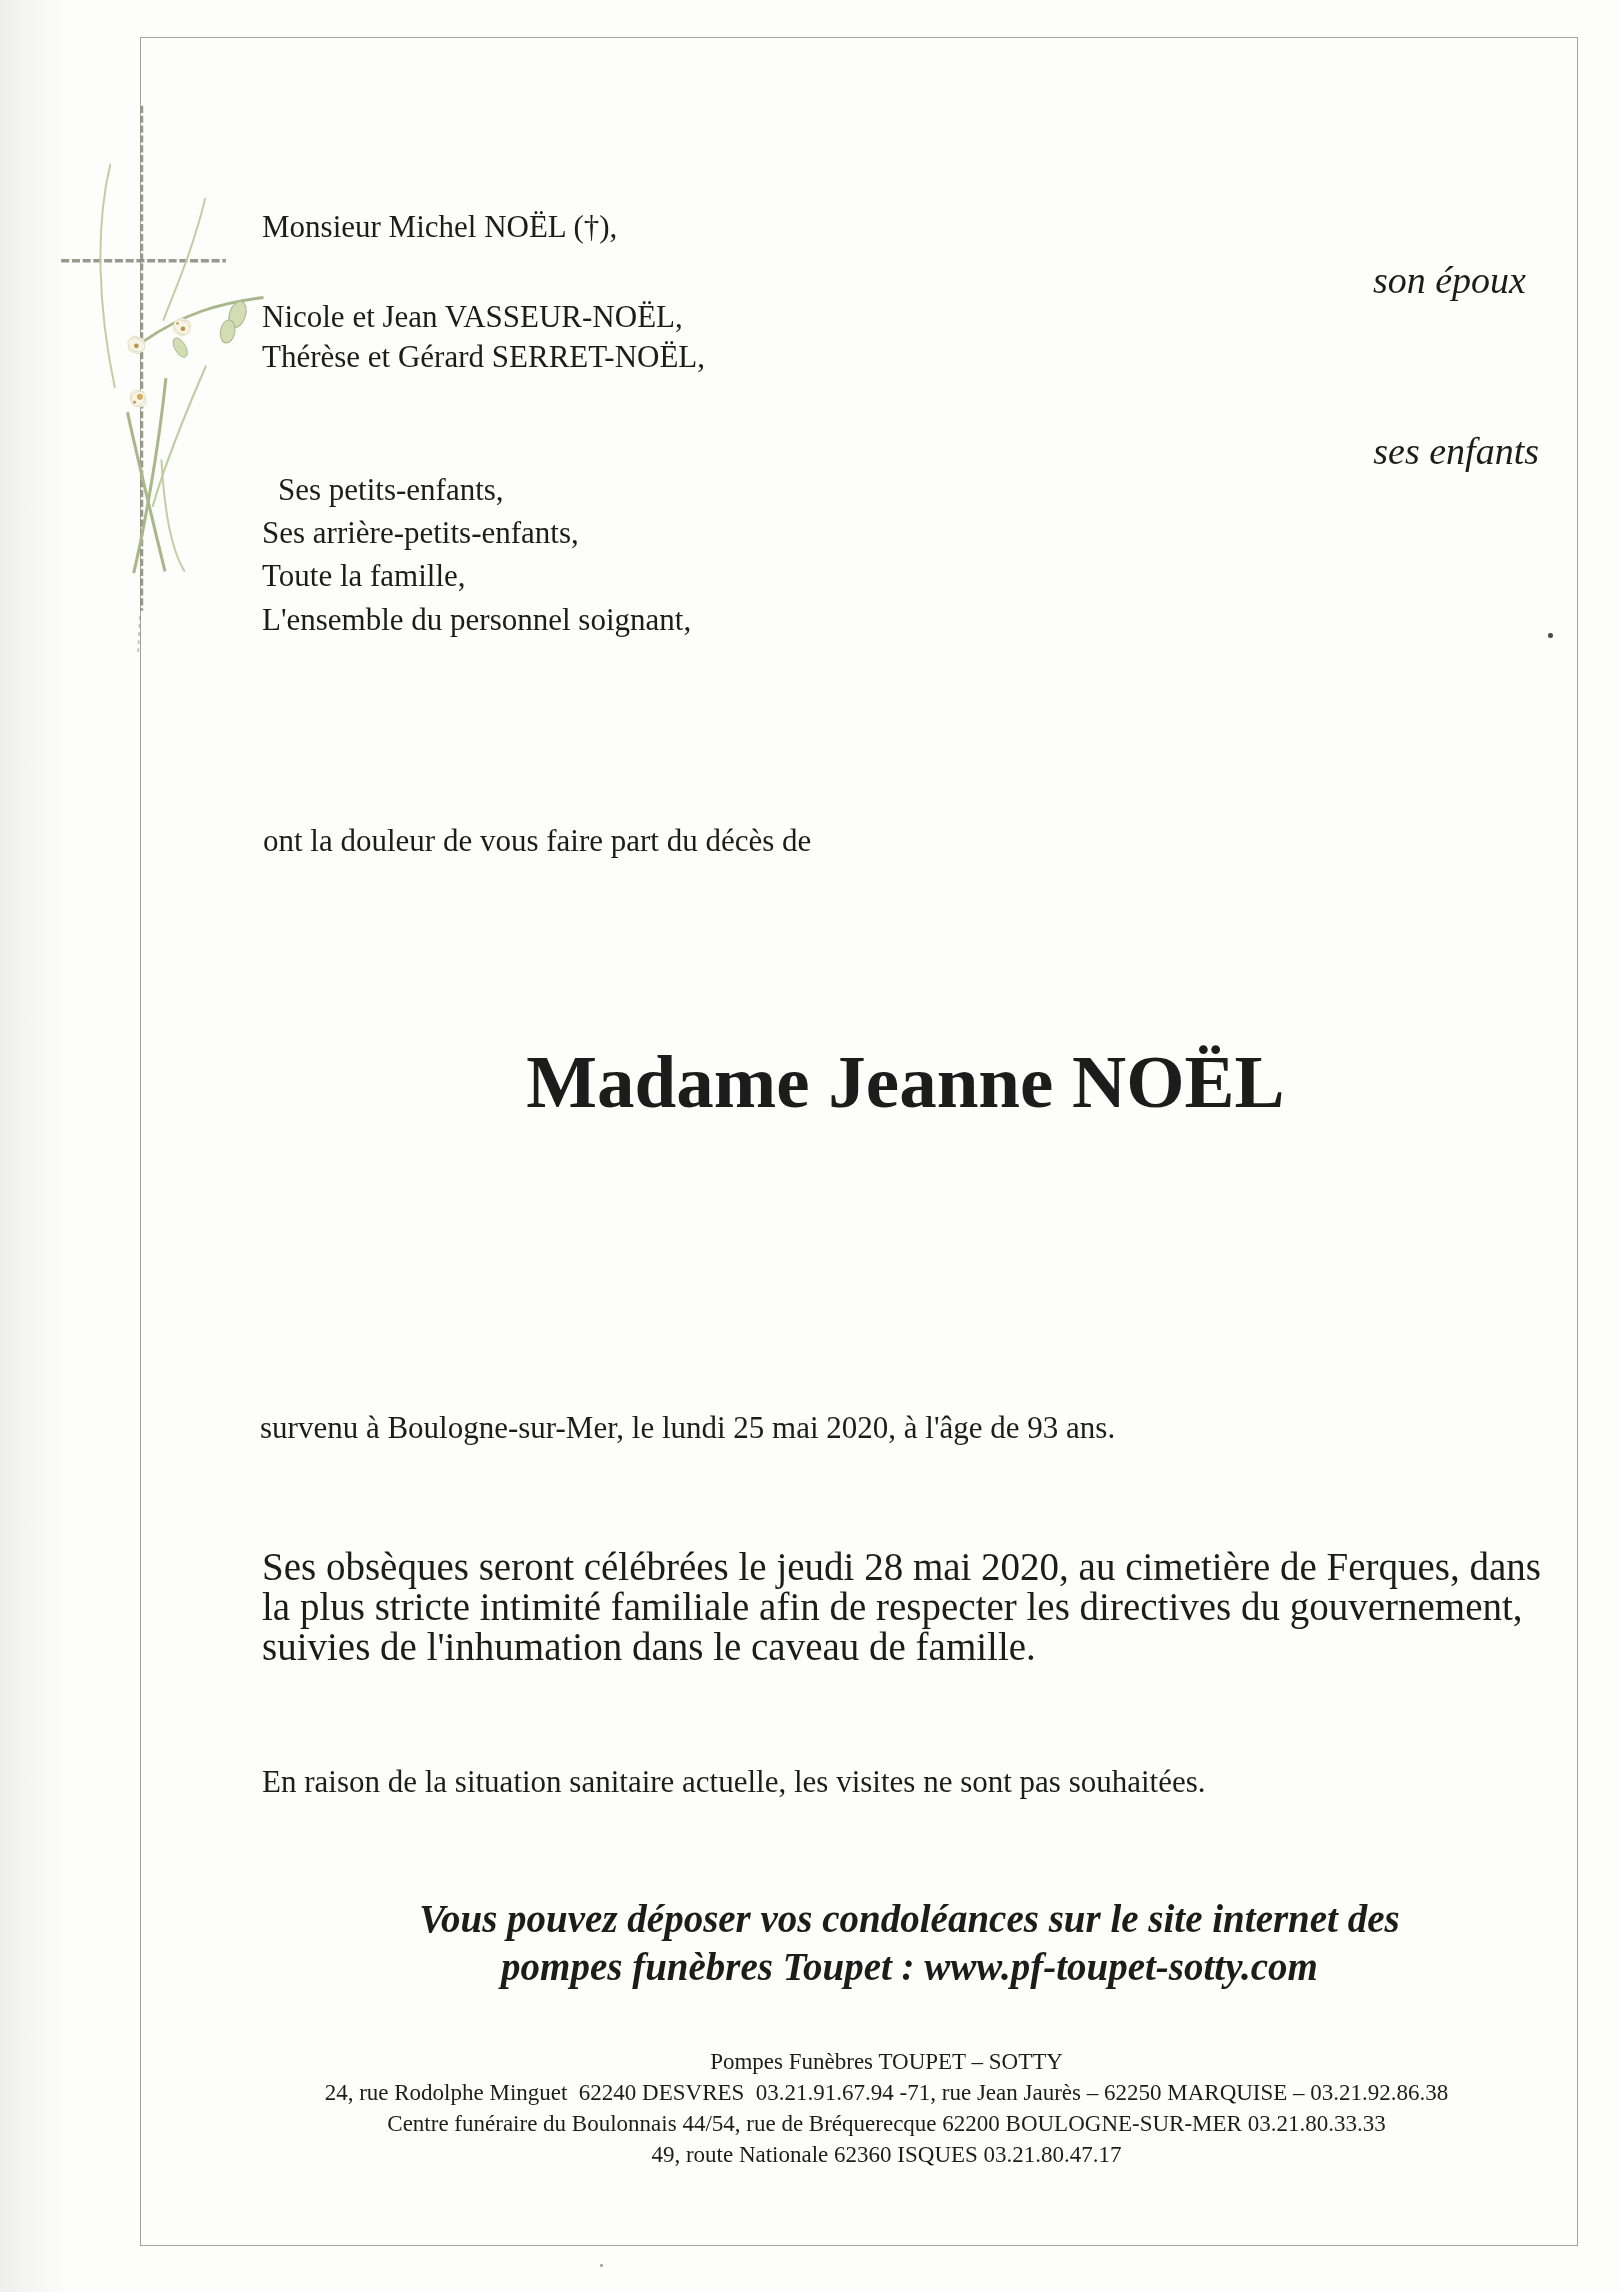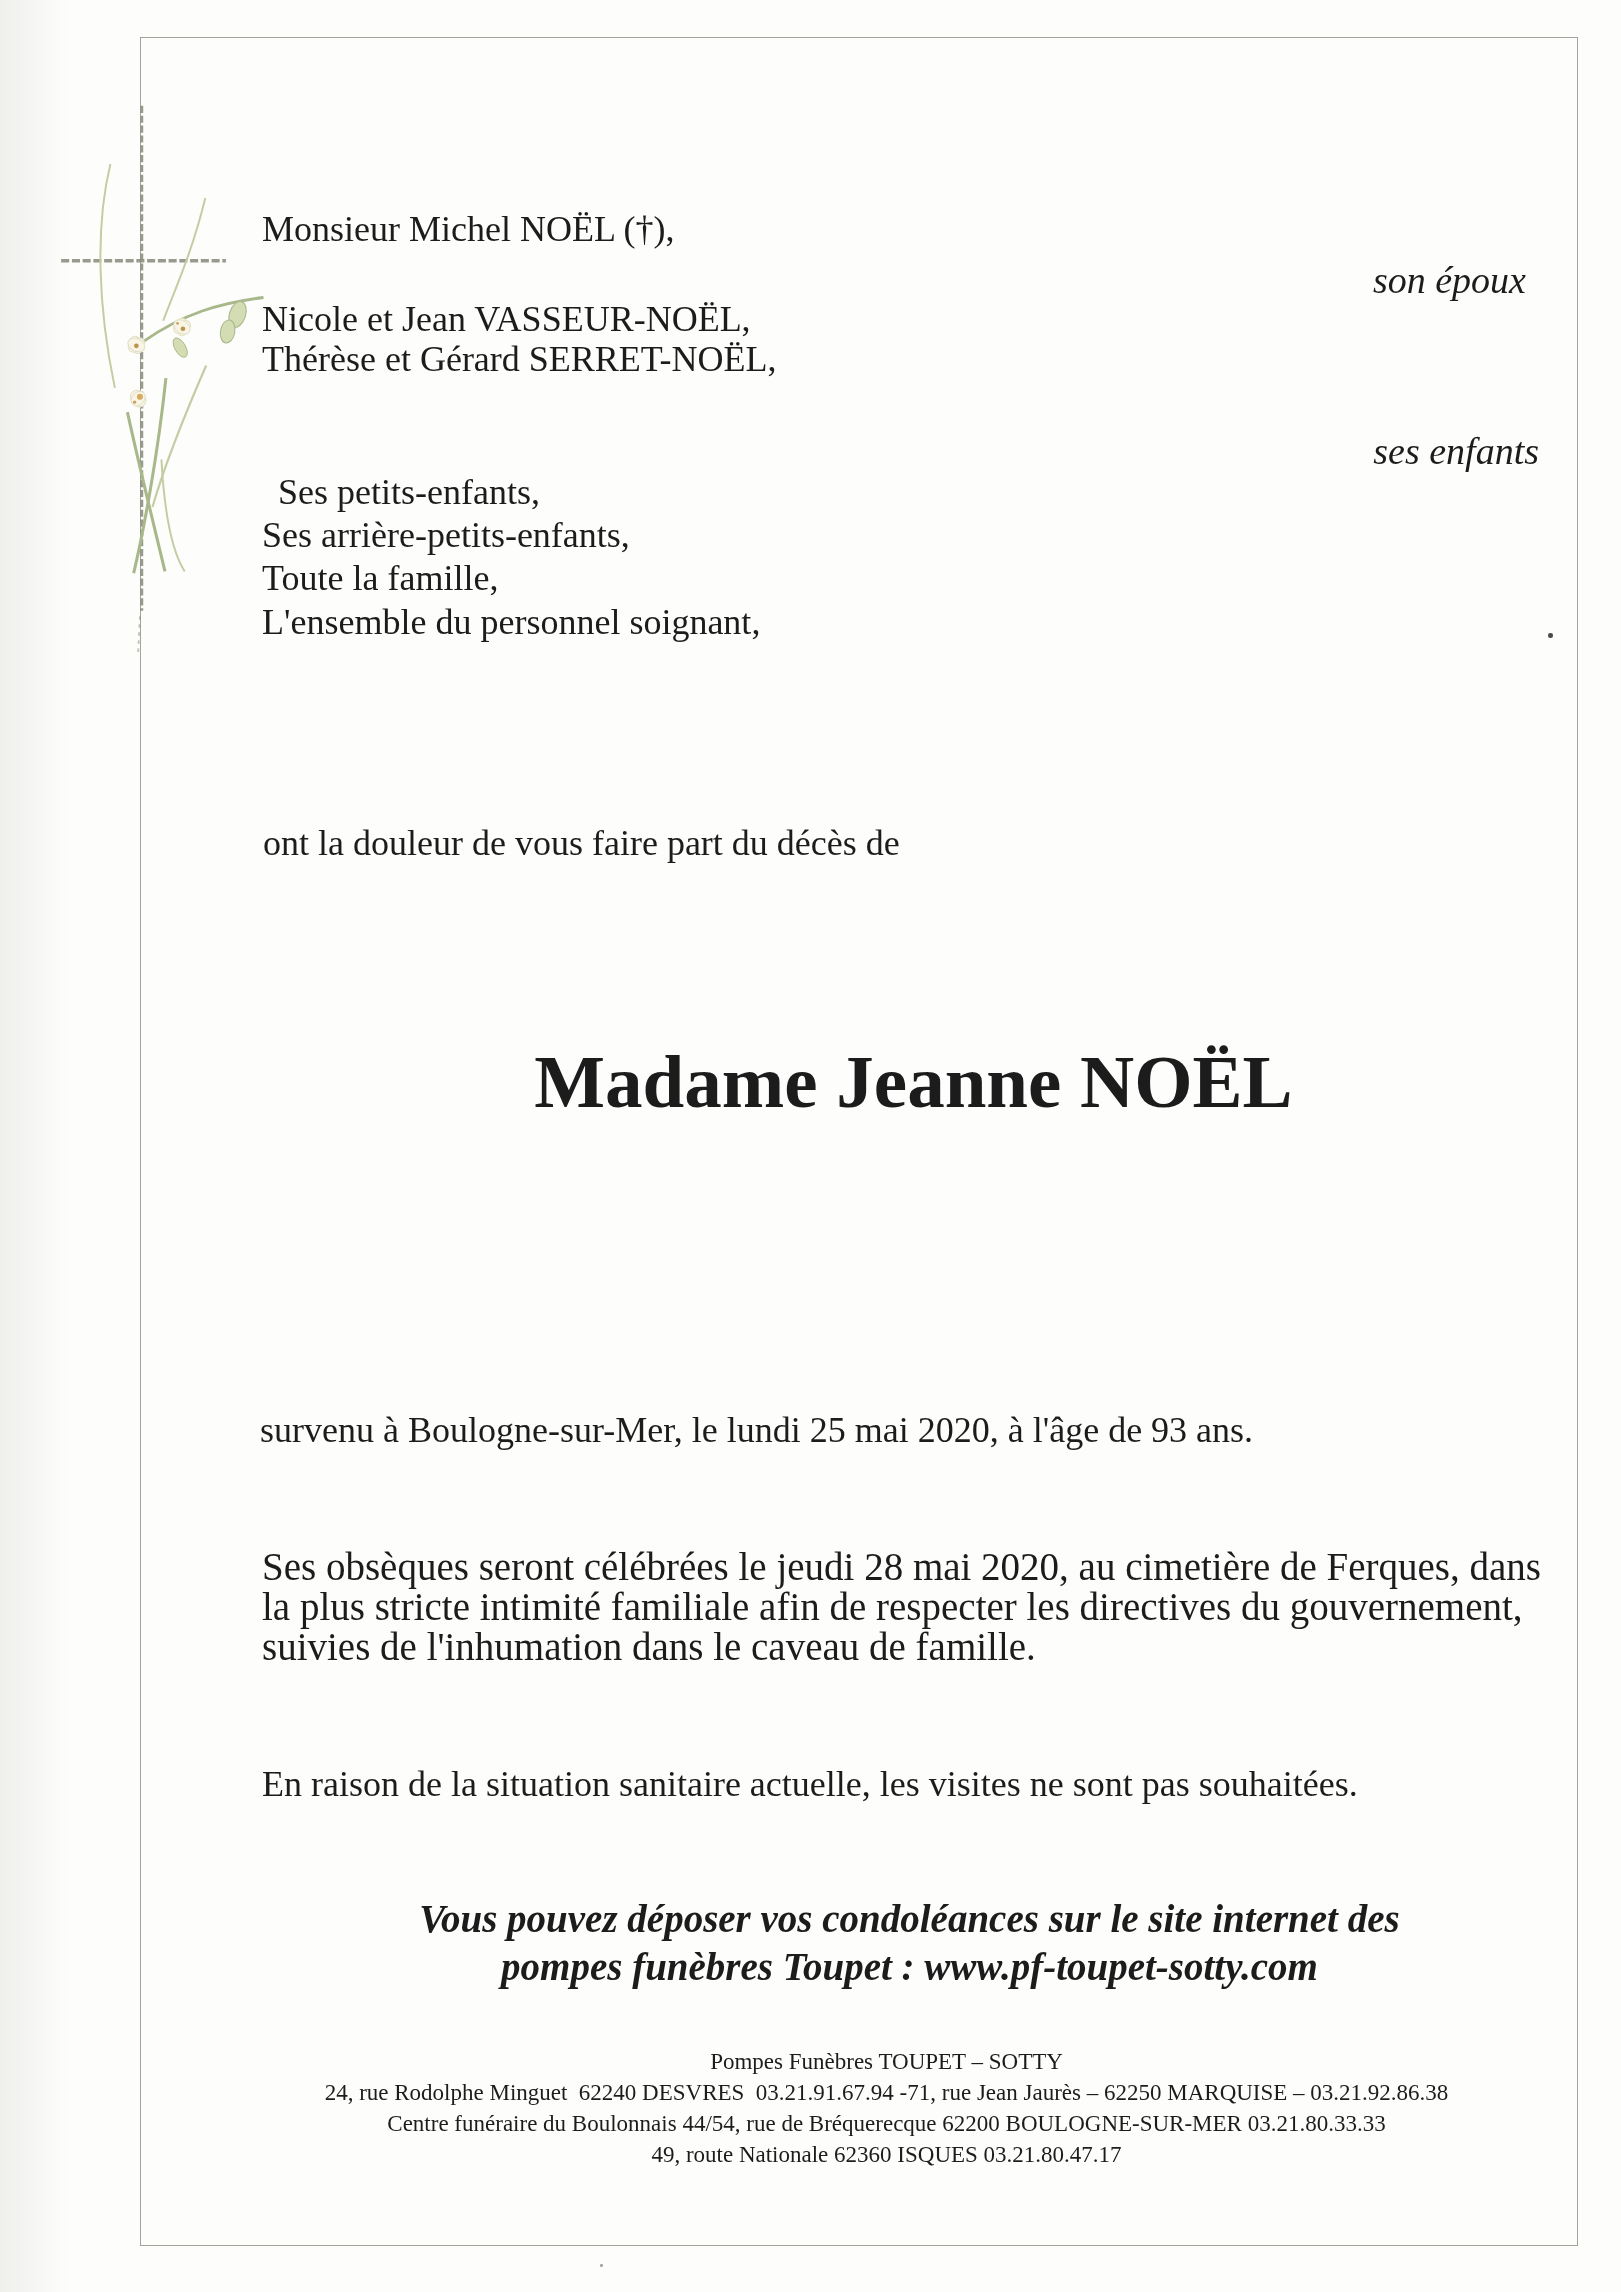--- a/index.html
+++ b/index.html
@@ -13,23 +13,23 @@
   }
   .edge-strip{
     position:absolute;left:0;top:0;bottom:0;width:70px;
     background:linear-gradient(to right, #efefec, rgba(253,253,252,0));
   }
   .page-border{
     position:absolute;left:140px;top:37px;width:1438px;height:2209px;
     border:1.4px solid var(--border,#a3a39b);
     box-sizing:border-box;
   }
-  .line{position:absolute;white-space:pre;font-size:36px;line-height:1;}
+  .line{position:absolute;white-space:pre;font-size:31px;line-height:1;}
   .right-note{position:absolute;left:0;right:95px;text-align:right;font-style:italic;font-size:38px;white-space:pre;padding-left:15px;}
-  .title{position:absolute;left:264px;width:1299px;text-align:center;font-weight:bold;font-size:75px;line-height:1;white-space:pre;}
+  .title{position:absolute;left:256px;width:1299px;text-align:center;font-weight:bold;font-size:75px;line-height:1;white-space:pre;}
   .para{position:absolute;left:262px;font-size:39px;line-height:40px;}
   .para div{white-space:pre;}
   .condolences{
     position:absolute;left:260px;width:1299px;text-align:center;
     font-weight:bold;font-style:italic;font-size:39px;line-height:48px;
   }
   .condolences div{white-space:pre;}
   .footer{
     position:absolute;left:215px;top:2046px;width:1343px;text-align:center;
     font-size:23px;line-height:31px;

